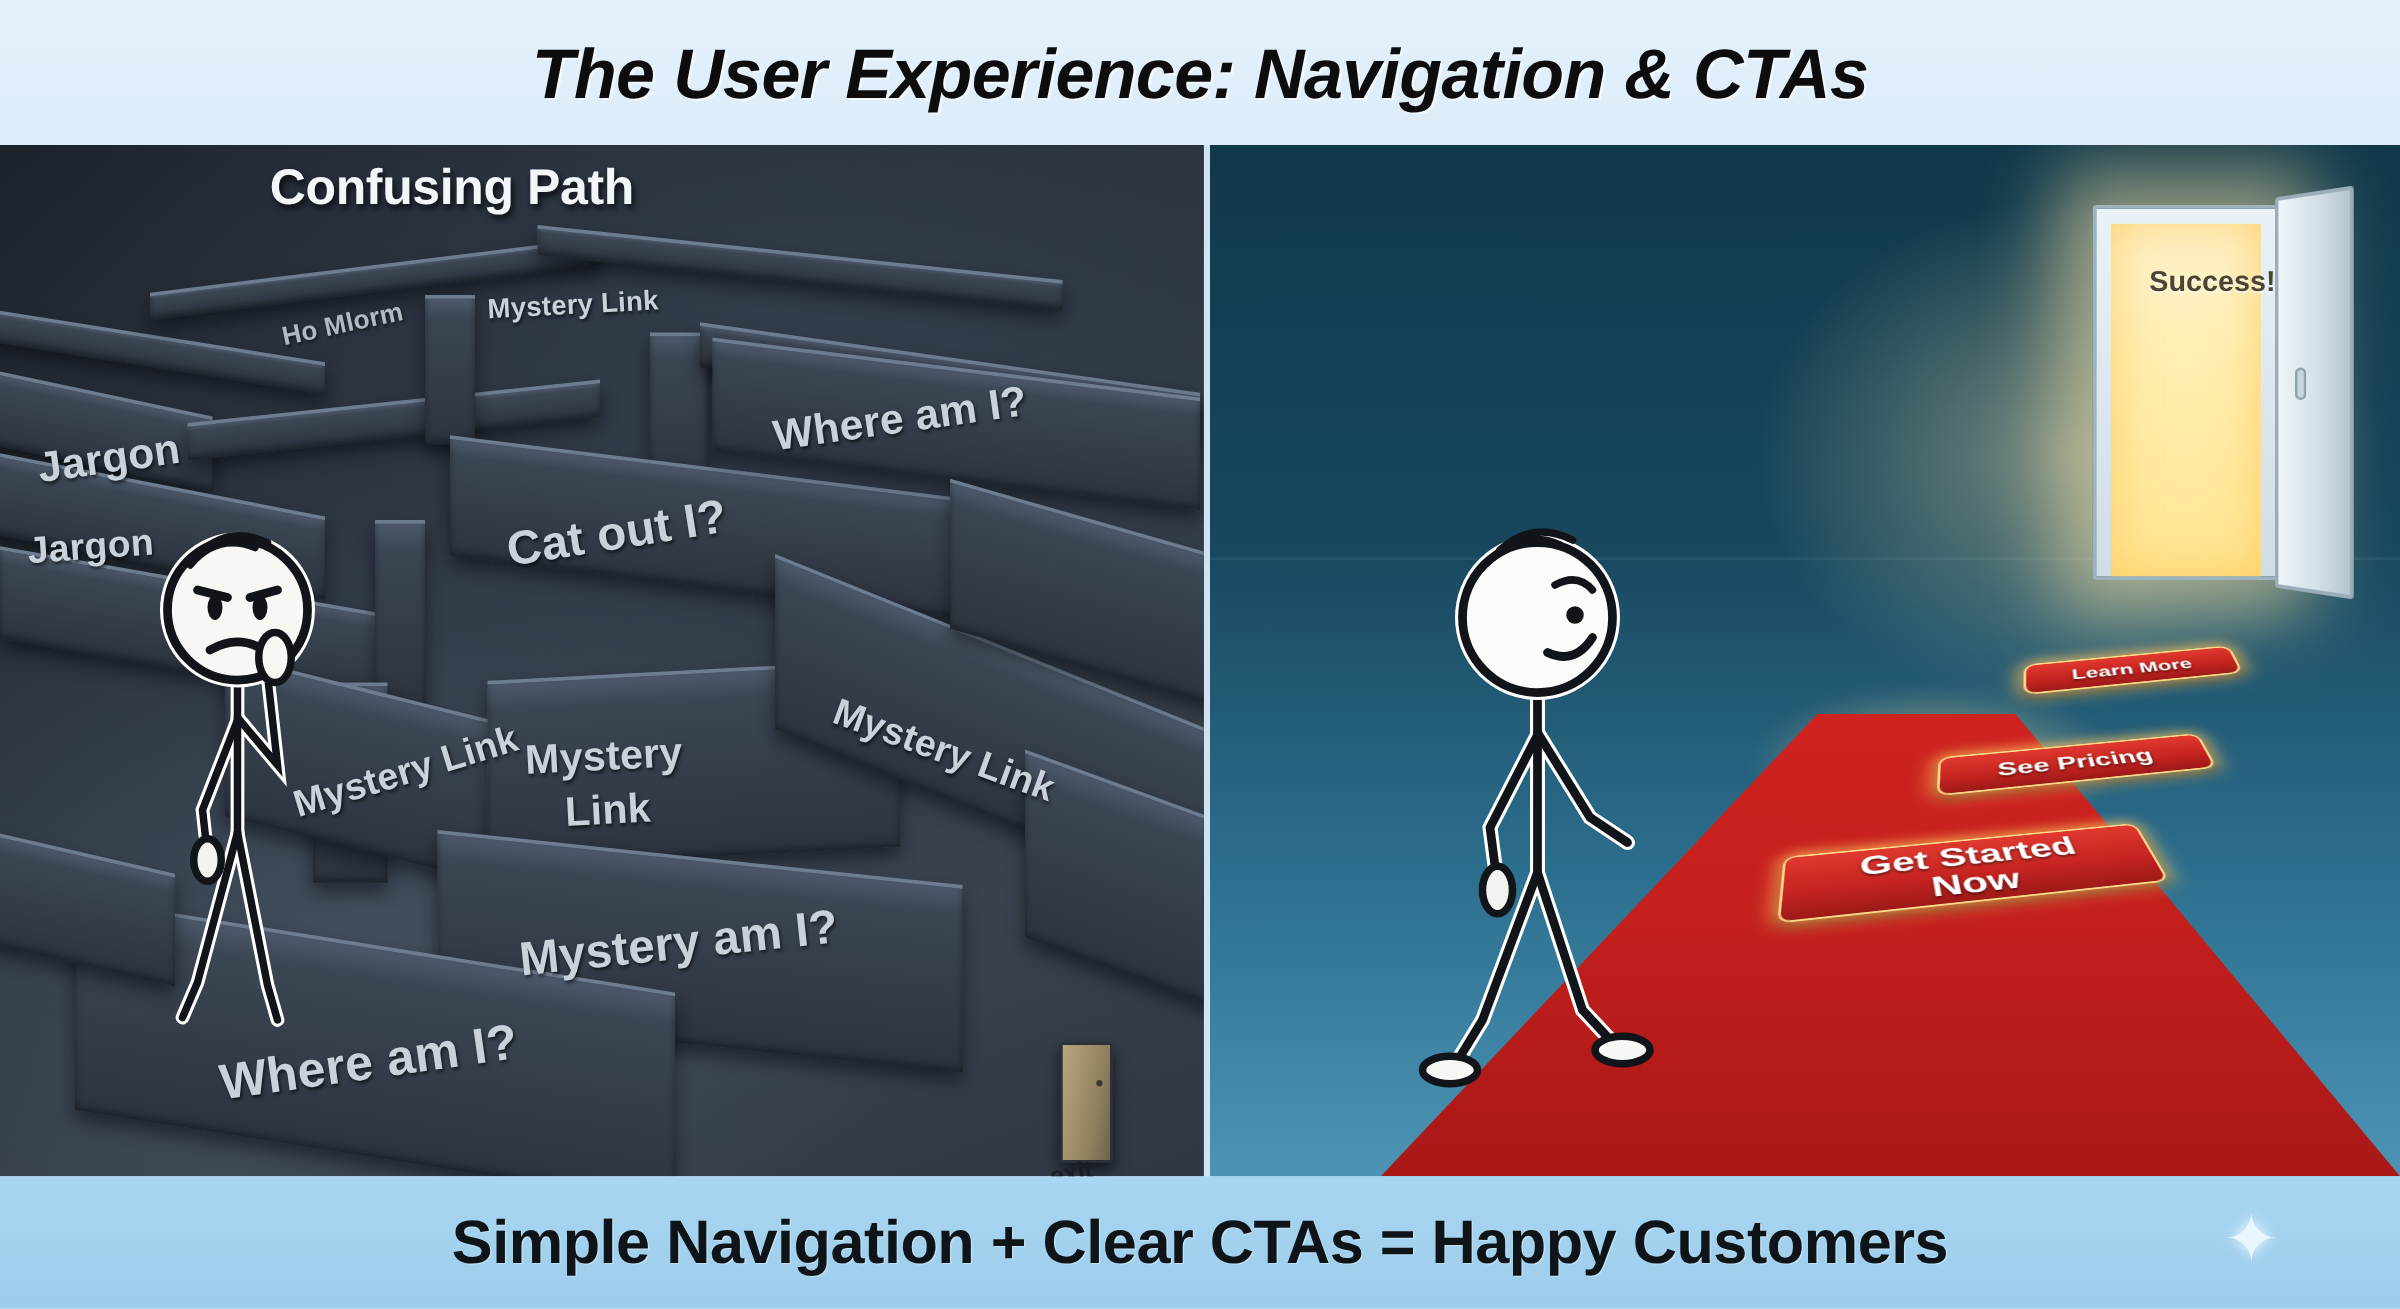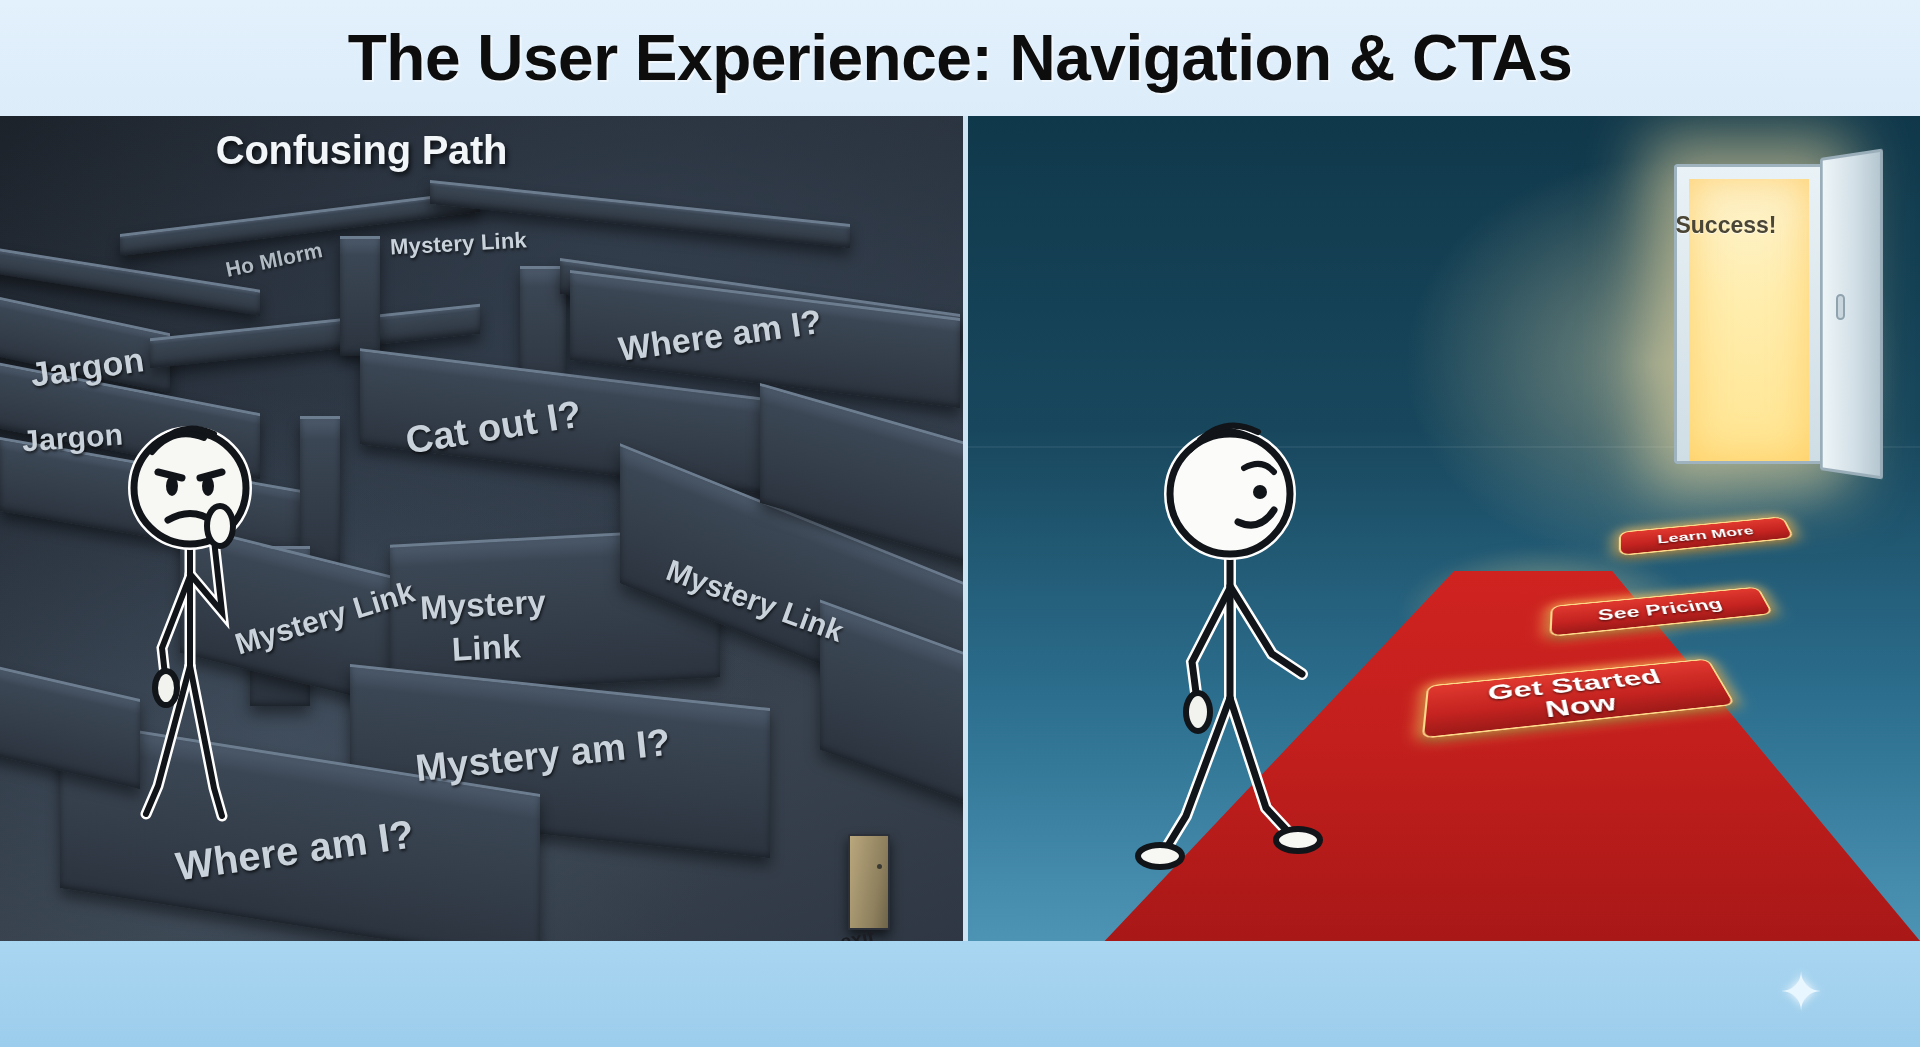--- a/index.html
+++ b/index.html
@@ -10,23 +10,24 @@
   }
   .poster { position:relative; width:1920px; height:1047px; background:#dfeffb; }
 
   
   .header {
     position:absolute; left:0; top:0; width:1920px; height:116px;
     background:linear-gradient(180deg,#e2f1fc 0%,#dcecf9 100%);
     display:flex; align-items:center; justify-content:center;
   }
   .header-title {
-    font-size:64px; font-weight:bold; color:#0d0d0d;
+    font-size:56px; font-weight:bold; color:#0d0d0d;
     letter-spacing:-0.5px; text-shadow:2px 2px 0 rgba(255,255,255,.55);
     white-space:nowrap;
+    font-style:italic;
   }
 
   
   .panels { position:absolute; left:0; top:116px; width:1920px; height:825px; display:flex; }
   .panel { position:relative; overflow:hidden; height:825px; }
   .panel-left  { width:963px; background:#262d36; }
   .divider { width:5px; height:825px; background:#cfe4f3; }
   .panel-right { width:952px; background:#134155; }
 
   .panel-label {
@@ -141,21 +142,21 @@
     background:linear-gradient(90deg,#eef5f8 0%,#d3e0e7 55%,#b6c7d1 100%);
     border:3px solid #9aaeba; border-radius:3px;
     transform:perspective(500px) rotateY(-26deg); transform-origin:left center;
   }
   .door-handle {
     position:absolute; z-index:21; left:868px; top:178px;
     width:9px; height:26px; background:#c9d6dd;
     border:2px solid #8fa3af; border-radius:5px;
   }
   .success-label {
-    position:absolute; z-index:25; left:694px; top:96px; width:128px;
+    position:absolute; z-index:25; left:738px; top:96px; width:128px;
     text-align:center; font-size:23px; font-weight:bold; color:#4a4534;
     text-shadow:0 1px 1px rgba(255,255,255,.7);
   }
 
   
   .footer {
     position:absolute; left:0; top:941px; width:1920px; height:106px;
     background:linear-gradient(180deg,#a9d6f1 0%,#9ccdec 100%);
     display:flex; align-items:center; justify-content:center;
   }
@@ -306,16 +307,17 @@
         <path d="M74 24 q26 -24 58 -8" stroke="#111418" stroke-width="6" fill="none" stroke-linecap="round"></path>
         <circle cx="134" cy="76" r="7" fill="#111418"></circle>
         <path d="M118 52 q18 -10 30 4" stroke="#111418" stroke-width="6" fill="none" stroke-linecap="round"></path>
         <path d="M112 106 q22 10 36 -12" stroke="#111418" stroke-width="7" fill="none" stroke-linecap="round"></path>
       </svg>
 
     </div>
   </div>
 
   <div class="footer">
+    <div class="footer-text">Simple Navigation + Clear CTAs = Happy Customers</div>
     <div class="sparkle">✦</div>
   </div>
 
 </div>
 
 </body></html>

